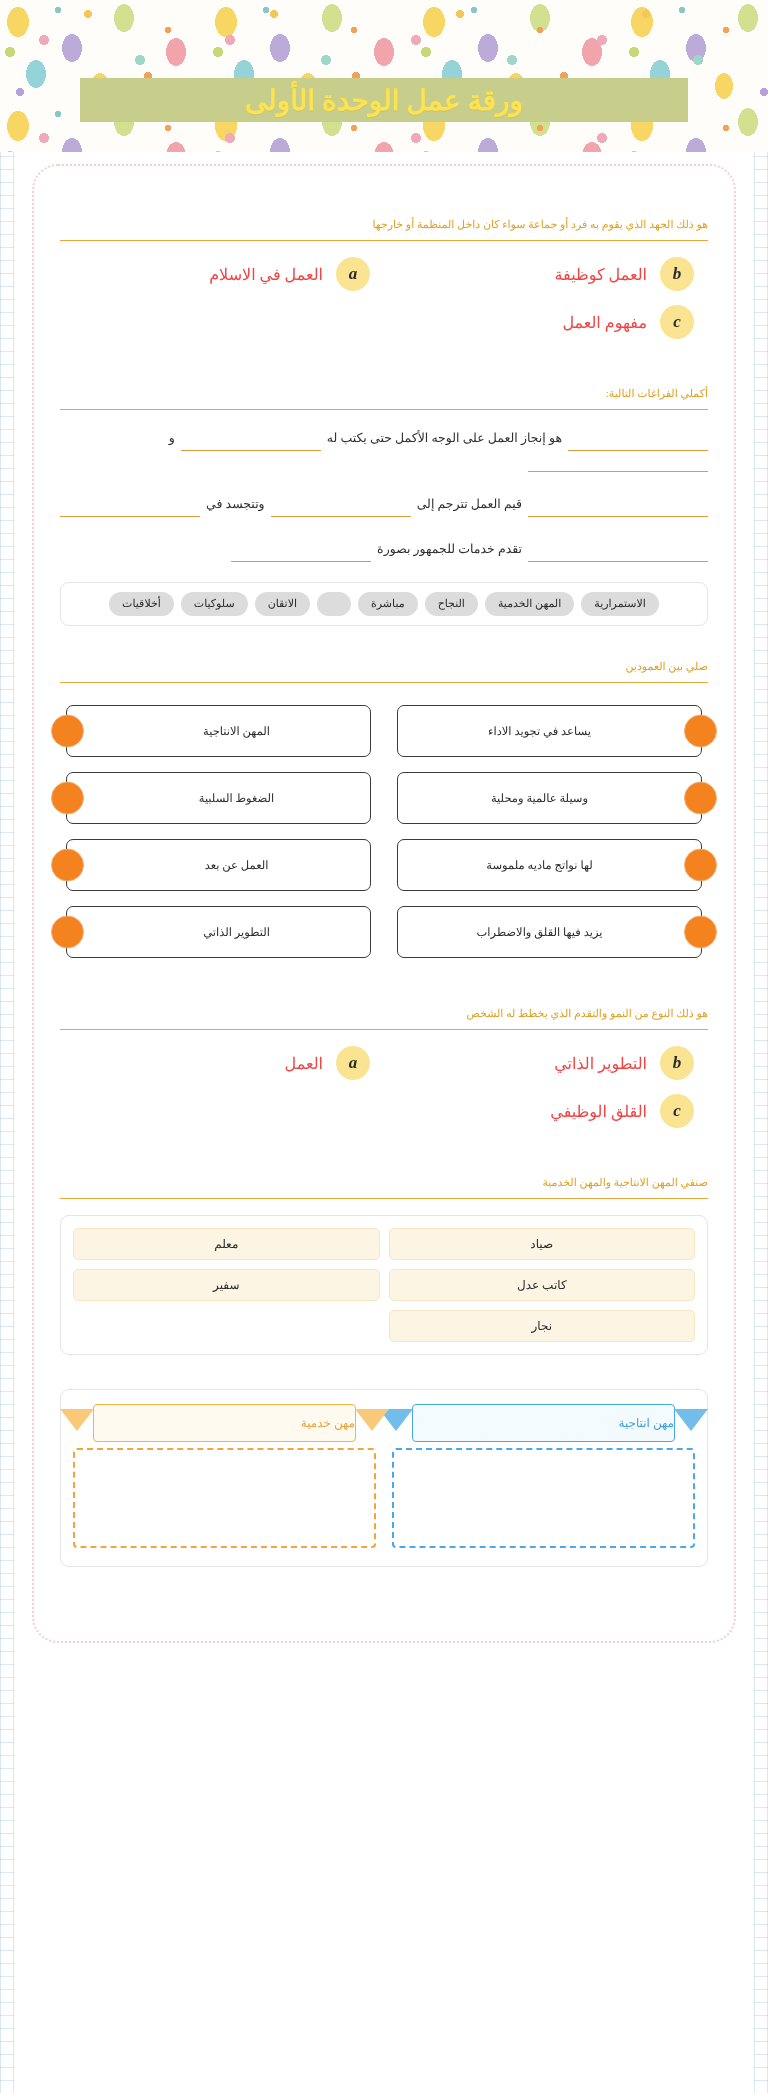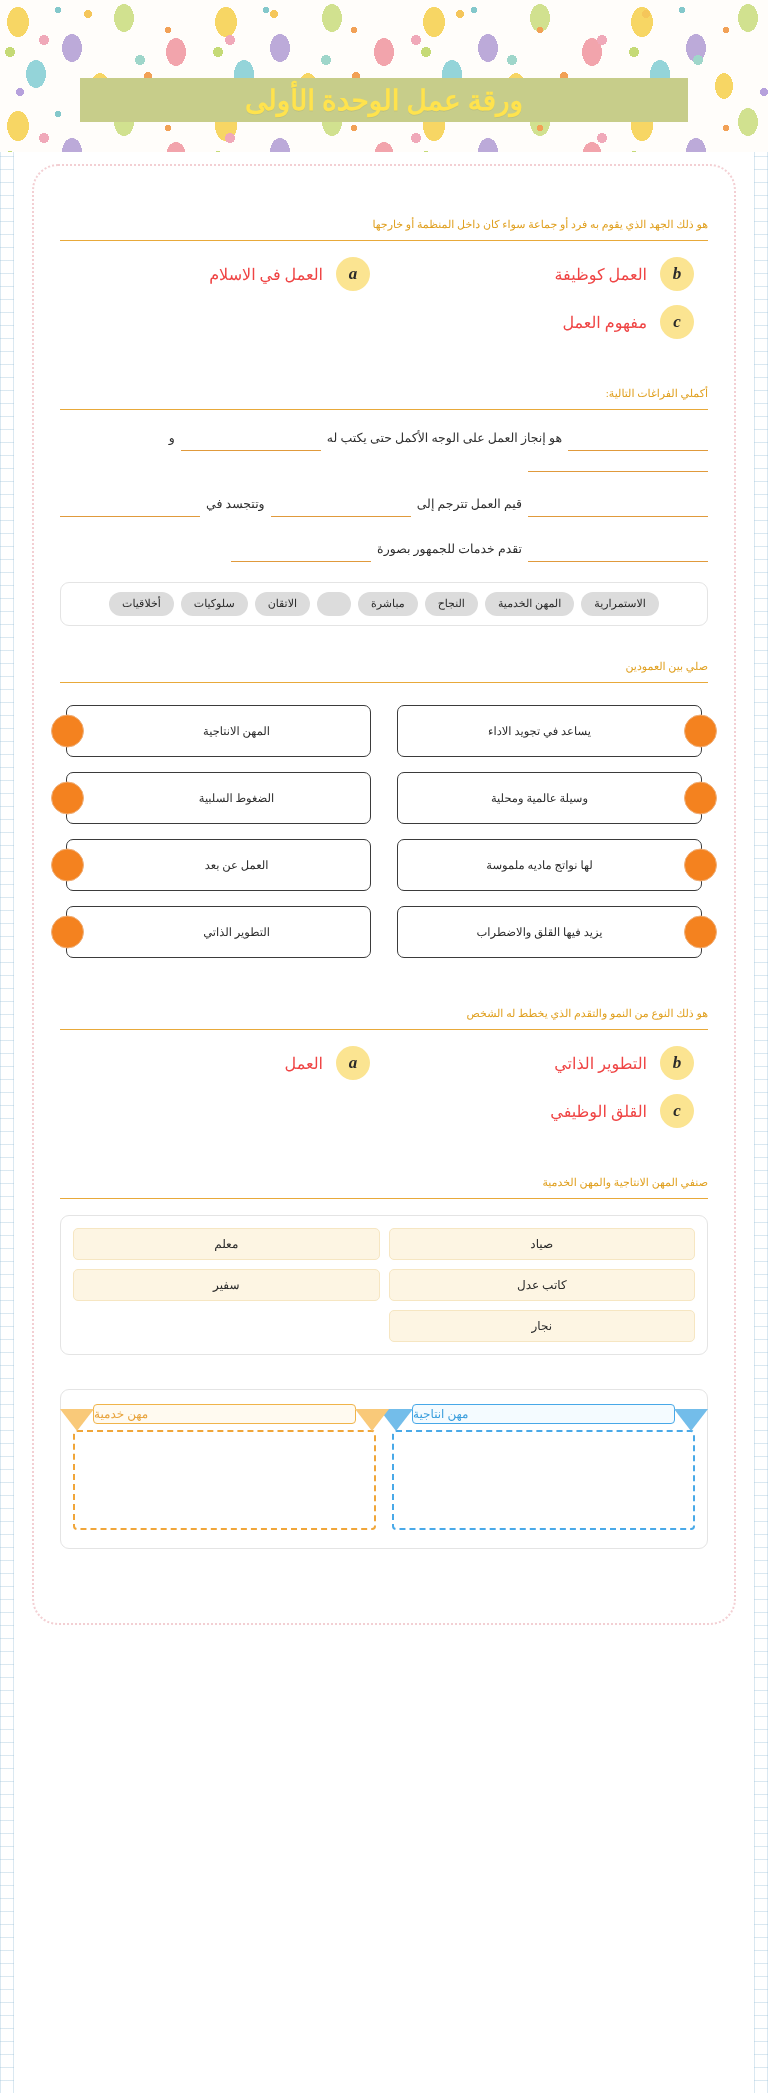--- a/index.html
+++ b/index.html
@@ -259,24 +259,24 @@
     background: #fff;
     padding: 14px 12px 18px 12px;
     display: flex;
     direction: rtl;
     gap: 16px;
   }
   .drop-col { flex: 1; position: relative; }
 
   .ribbon {
     position: relative;
-    height: 20px;
-    display: flex;
-    align-items: center;
-    justify-content: flex-end;
+    height: 38px;
+    display: flex;
+    align-items: center;
+    justify-content: flex-start;
     margin: 0 20px 6px 20px;
     border-radius: 4px;
     font-size: 12px;
   }
   .ribbon .tail {
     position: absolute;
     top: 4px;
     width: 0; height: 0;
     border-left: 17px solid transparent;
     border-right: 17px solid transparent;

